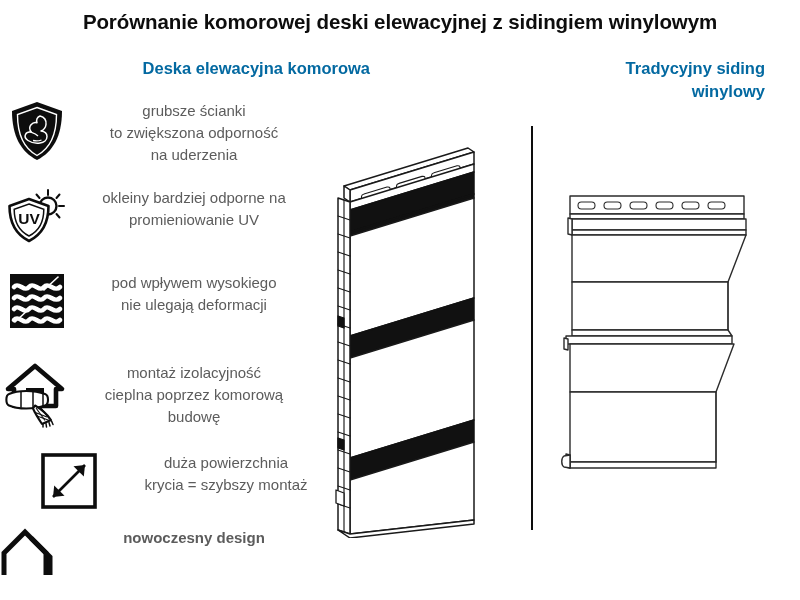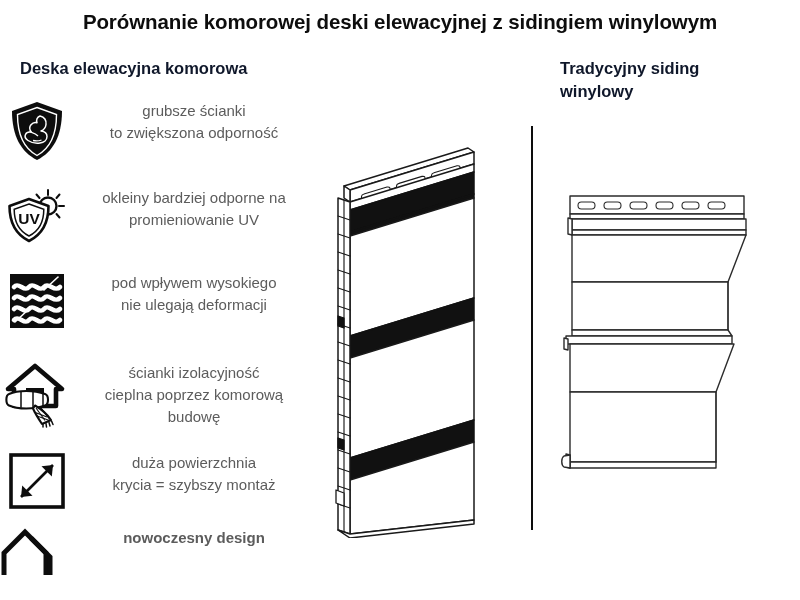--- a/index.html
+++ b/index.html
@@ -28,22 +28,22 @@
     color: #0d0d0d;
     letter-spacing: -0.1px;
     white-space: nowrap;
   }
 
   
   .col-heading {
     position: absolute;
     font-size: 16.5px;
     font-weight: bold;
-    color: #0f172a;
-    text-align: left;
+    color: #0369a1;
+    text-align: right;
     line-height: 1.38;
   }
   #heading-left  { left: 20px;  top: 57px;  width: 350px; }
   #heading-right { left: 560px; top: 57px;  width: 205px; }
 
   
   #column-divider {
     position: absolute;
     left: 531px;
     top: 126px;
@@ -117,20 +117,21 @@
                  C17.5 32.5 20 31.8 22.5 32.3
                  C20.5 30 20.2 27 22 24.8 C23.6 22.8 26 22 28 22.8
                  C27 20 28 17 31 16 Z" fill="none" stroke="#ffffff" stroke-width="1.5" stroke-linejoin="round"></path>
         <path d="M22.5 32.3 C25 33 27.5 34.2 29 36" fill="none" stroke="#ffffff" stroke-width="1.3"></path>
         <path d="M24 40.5 C27 41.2 30 41 32.5 40" fill="none" stroke="#ffffff" stroke-width="1.3"></path>
       </svg>
     </div>
     <div class="feature-text">
       <span>grubsze ścianki</span>
       <span>to zwiększona odporność</span>
+      <span>na uderzenia</span>
     </div>
   </div>
 
   <div class="feature-row" style="top:87px;height:72px;">
     <div class="feature-icon">
       <svg width="58" height="58" viewBox="0 0 58 58">
         <g stroke="#0d0d0d" stroke-width="2" stroke-linecap="round" fill="none">
           <line x1="40" y1="3" x2="40" y2="8"></line>
           <line x1="51.5" y1="7.5" x2="48.5" y2="11"></line>
           <line x1="56" y1="19" x2="51" y2="19"></line>
@@ -192,27 +193,27 @@
         </g>
         <g stroke="#0d0d0d" stroke-width="1.5" stroke-linecap="round">
           <line x1="39" y1="61.5" x2="39" y2="65"></line>
           <line x1="42" y1="61.5" x2="42.5" y2="65"></line>
           <line x1="45" y1="60.5" x2="46" y2="64"></line>
           <line x1="47.5" y1="59" x2="49" y2="62.5"></line>
         </g>
       </svg>
     </div>
     <div class="feature-text">
-      <span>ścianki izolacyjność</span>
+      <span>montaż izolacyjność</span>
       <span>cieplna poprzez komorową</span>
       <span>budowę</span>
     </div>
   </div>
 
-  <div class="feature-row" style="top:352px;height:72px;">
+  <div class="feature-row" style="top:352px;height:72px;padding-left:32px;">
     <div class="feature-icon">
       <svg width="58" height="58" viewBox="0 0 58 58">
         <rect x="3" y="3" width="52" height="52" fill="none" stroke="#0d0d0d" stroke-width="3.6"></rect>
         <line x1="13" y1="45" x2="45" y2="13" stroke="#0d0d0d" stroke-width="2.6"></line>
         <path d="M45 13 L33.5 14.2 L43.8 24.5 Z" fill="#0d0d0d"></path>
         <path d="M13 45 L24.5 43.8 L14.2 33.5 Z" fill="#0d0d0d"></path>
       </svg>
     </div>
     <div class="feature-text">
       <span>duża powierzchnia</span>

